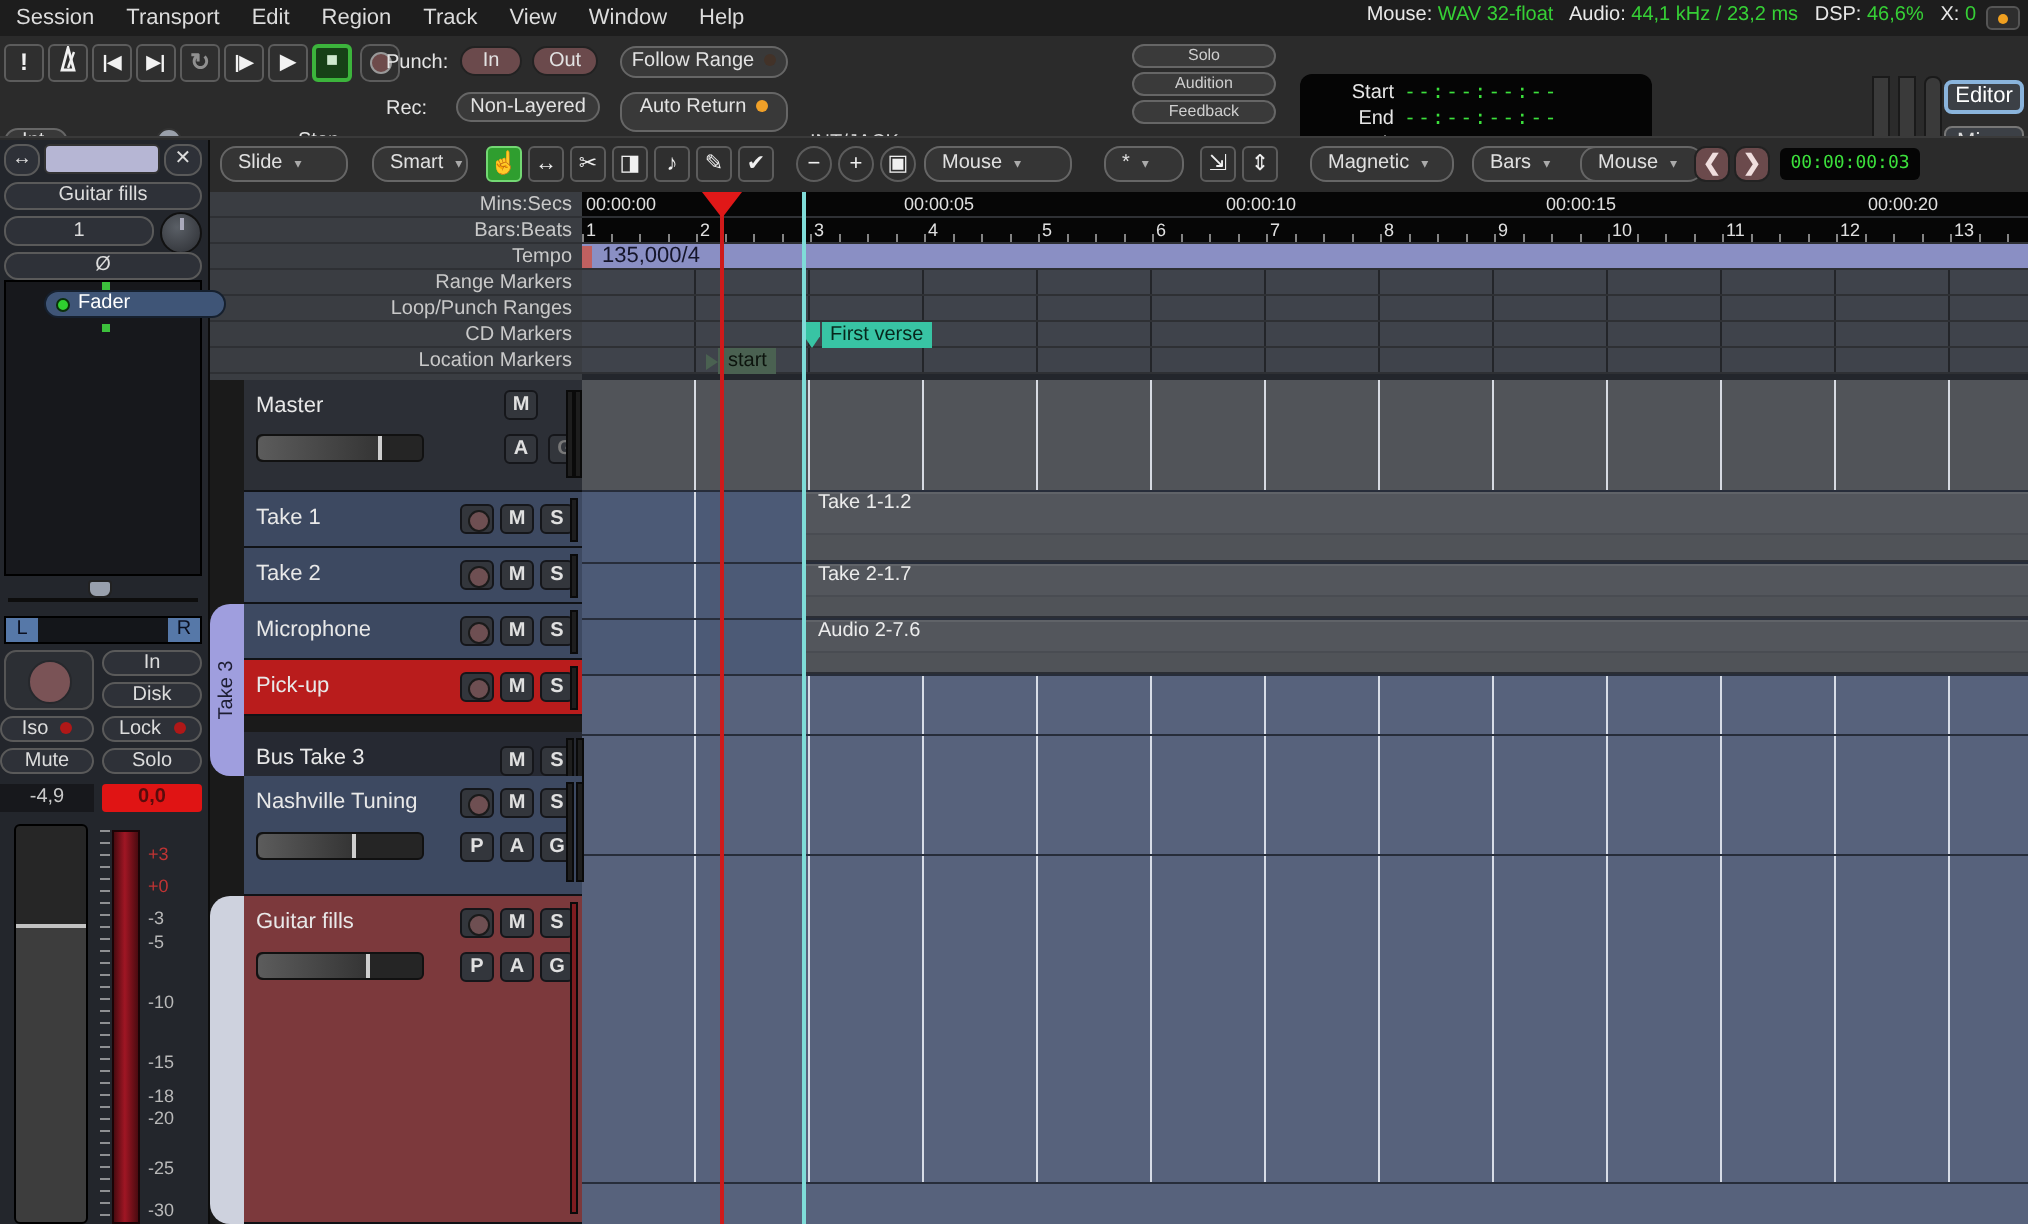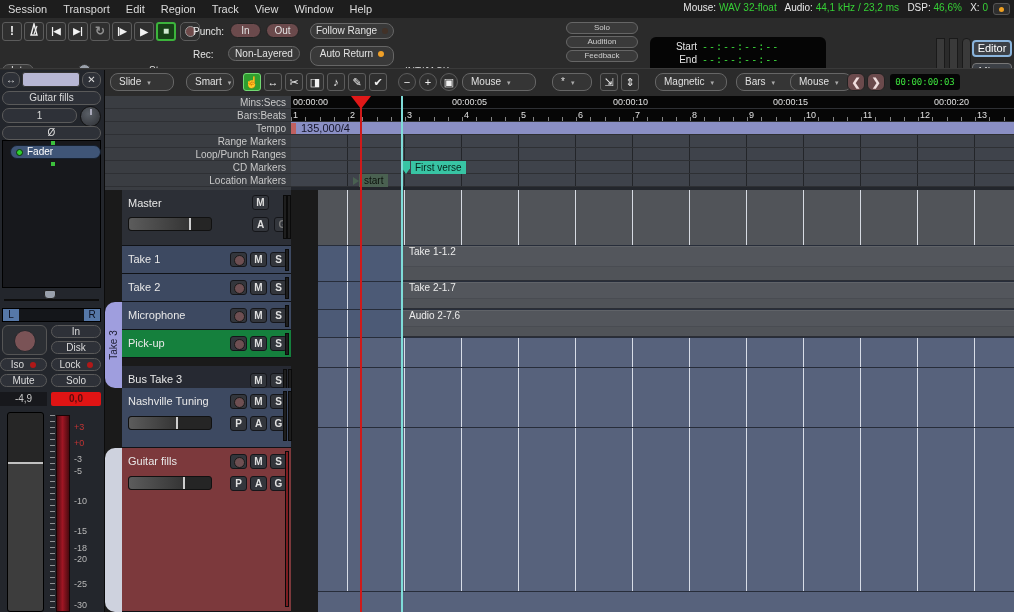--- a/index.html
+++ b/index.html
@@ -63,21 +63,21 @@
   
   #strip { position:absolute; left:0; top:70px; width:105px; height:542px; background:#23262c; border-right:1px solid #0c0c0c; z-index:6; }
   .sbtn { position:absolute; background:#2e3138; border:1px solid #5a5a5a; border-radius:7px; color:#dcdcdc;
     font-size:10px; text-align:center; }
   #strip-name-field { position:absolute; left:22px; top:2px; width:58px; height:15px; background:#b6b6d4;
     border:1px solid #333; border-radius:3px; }
   #knob { position:absolute; left:80px; top:36px; width:21px; height:21px; border-radius:50%;
     background:radial-gradient(circle at 40% 35%, #5a5f66, #2c2e33); border:1px solid #111; }
   #knob:after { content:""; position:absolute; left:9px; top:2px; width:2px; height:6px; background:#aab; }
   #procbox { position:absolute; left:2px; top:70px; width:99px; height:148px; background:#17181c; border:1px solid #000; }
-  #proc-fader { position:absolute; left:7px; top:4px; width:91px; height:14px; background:#3f5577;
+  #proc-fader { position:absolute; left:19px; top:4px; width:91px; height:14px; background:#3f5577;
     border:1px solid #16202e; border-radius:7px; color:#fff; font-size:10px; line-height:12px; padding-left:16px; }
   #proc-fader .pled { position:absolute; left:5px; top:3px; width:7px; height:7px; border-radius:50%;
     background:#2fd02f; border:1px solid #0a300a; }
   .gdot { position:absolute; left:48px; width:4px; height:4px; background:#3cc03c; }
   #pan-area { position:absolute; left:2px; top:220px; width:99px; height:17px; }
   #pan-line { position:absolute; left:2px; top:9px; width:95px; height:2px; background:#0d0d0d; }
   #pan-thumb { position:absolute; left:42px; top:0px; width:12px; height:9px; background:#99a0ac; border:1px solid #222;
     border-radius:2px 2px 4px 4px; }
   #lr-row { position:absolute; left:2px; top:238px; width:99px; height:14px; background:#14161a; border:1px solid #000; }
   .lr { position:absolute; top:0px; width:16px; height:12px; background:#5678a8; color:#0b1020; font-size:10px;
@@ -119,21 +119,21 @@
   #cd-flag { position:absolute; left:111px; top:0px; width:8px; height:13px; background:#38c4a4;
     clip-path:polygon(0 0,100% 0,100% 55%,50% 100%,0 55%); }
   #cd-label { position:absolute; left:120px; top:0px; height:13px; background:#38c4a4; color:#07261c;
     font-size:10px; line-height:13px; padding:0 4px; }
   #loc-arrow { position:absolute; left:62px; top:3px; width:0; height:0; border-left:6px solid #4a6151;
     border-top:4px solid transparent; border-bottom:4px solid transparent; }
   #loc-label { position:absolute; left:68px; top:0px; height:13px; background:#4a6151; color:#0c130d;
     font-size:10px; line-height:13px; padding:0 5px; }
 
   
-  #headers { position:absolute; left:105px; top:190px; width:213px; height:422px; background:#1a1a1a; z-index:4; }
+  #headers { position:absolute; left:105px; top:190px; width:186px; height:422px; background:#1a1a1a; z-index:4; }
   .thead { position:absolute; left:17px; width:169px; border-bottom:1px solid #101216; }
   .tname { position:absolute; left:6px; top:7px; font-size:11px; color:#e8e8e8; }
   .hbtn { position:absolute; width:17px; height:15px; background:#33363c; border:1px solid #15161a; border-radius:3px;
     color:#e0e0e0; font-size:10px; font-weight:bold; text-align:center; line-height:13px; }
   .hbtn.dim { color:#787878; }
   .recbtn { background:#33363c; }
   .recbtn:after { content:""; position:absolute; left:3px; top:2px; width:9px; height:9px; border-radius:50%;
     background:#6e4f52; border:1px solid #1a1a1a; }
   .hfader { position:absolute; left:6px; width:84px; height:14px; background:#252525; border:1px solid #111; border-radius:3px; }
   .hfader .fill { position:absolute; left:0; top:0; height:100%; background:linear-gradient(90deg,#5c5c5c,#353535); border-right:2px solid #cfcfcf; border-radius:3px 0 0 3px; }
@@ -410,21 +410,21 @@
   </div>
 
   <div class="thead" style="top:112px; height:28px; background:#3d4961">
     <span class="tname">Microphone</span>
     <div class="hbtn recbtn" style="left:108px; top:6px"></div>
     <div class="hbtn" style="left:128px; top:6px">M</div>
     <div class="hbtn" style="left:148px; top:6px">S</div>
     <div class="hmeter" style="left:163px; top:3px; height:22px"></div>
   </div>
 
-  <div class="thead" style="top:140px; height:28px; background:#15803d">
+  <div class="thead" style="top:140px; height:28px; background:#b91c1c">
     <span class="tname">Pick-up</span>
     <div class="hbtn recbtn" style="left:108px; top:6px"></div>
     <div class="hbtn" style="left:128px; top:6px">M</div>
     <div class="hbtn" style="left:148px; top:6px">S</div>
     <div class="hmeter" style="left:163px; top:3px; height:22px"></div>
   </div>
 
   <div class="thead" style="top:176px; height:30px; background:#262932">
     <span class="tname">Bus Take 3</span>
     <div class="hbtn" style="left:128px; top:7px">M</div>

